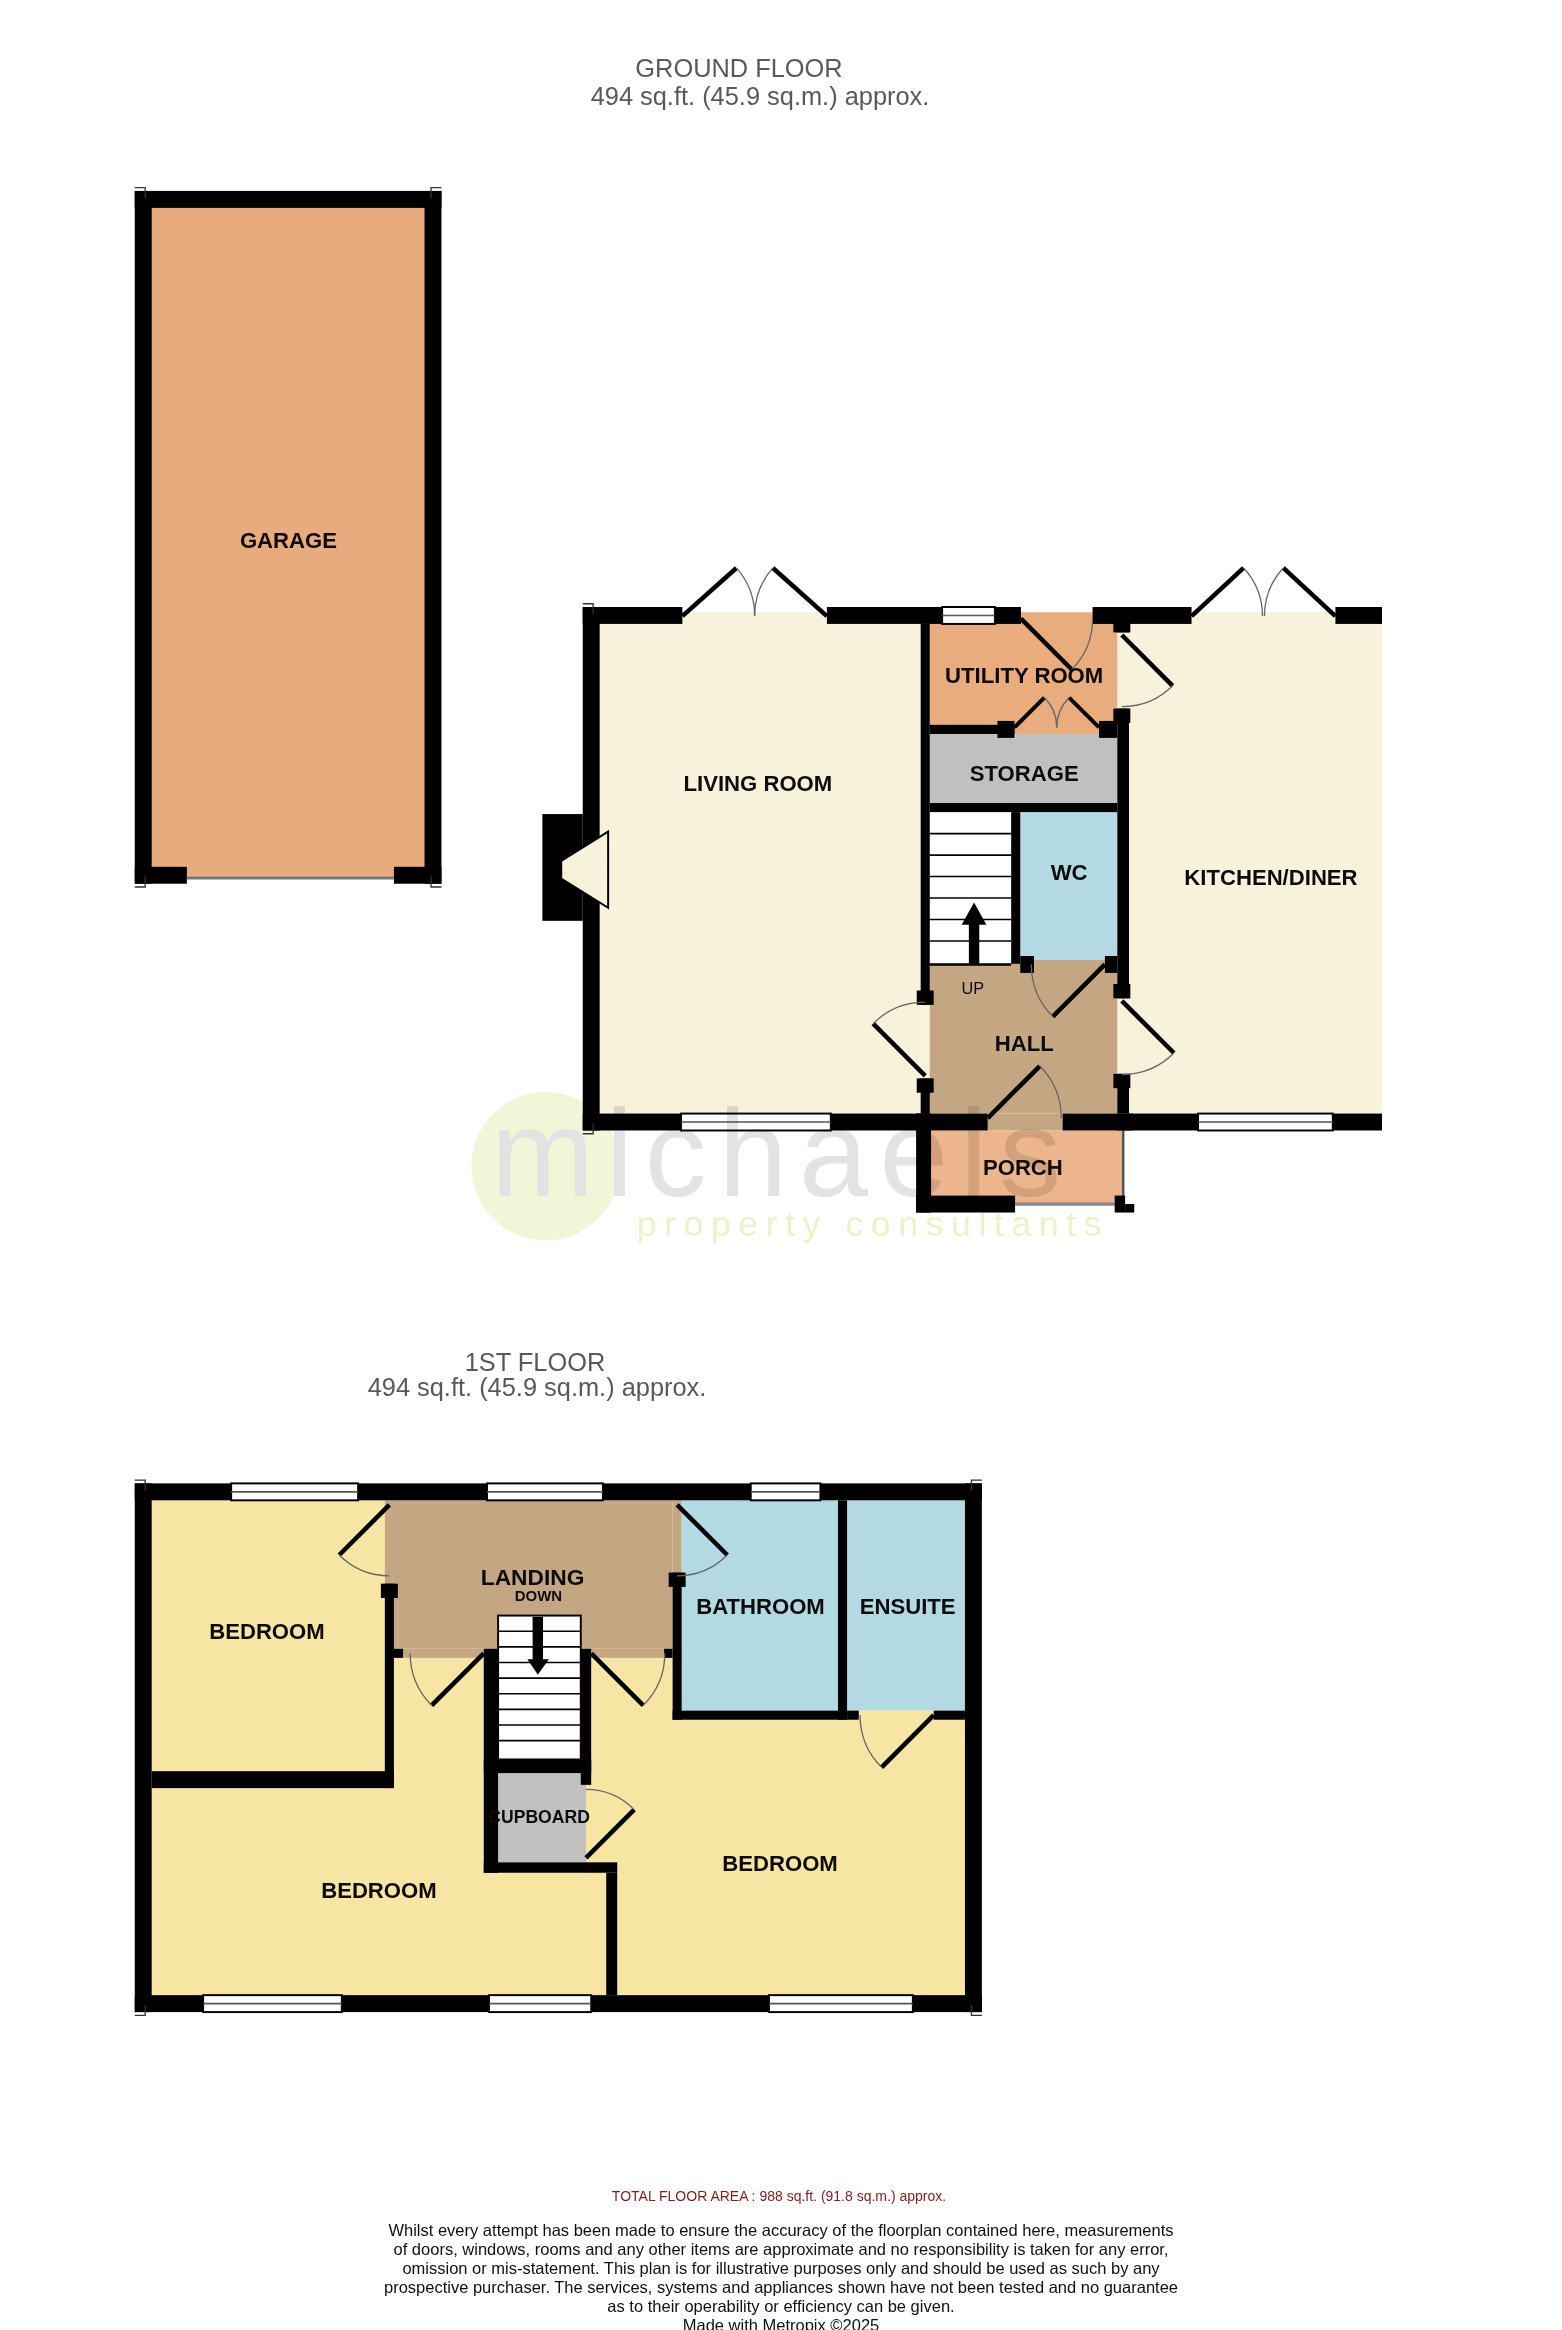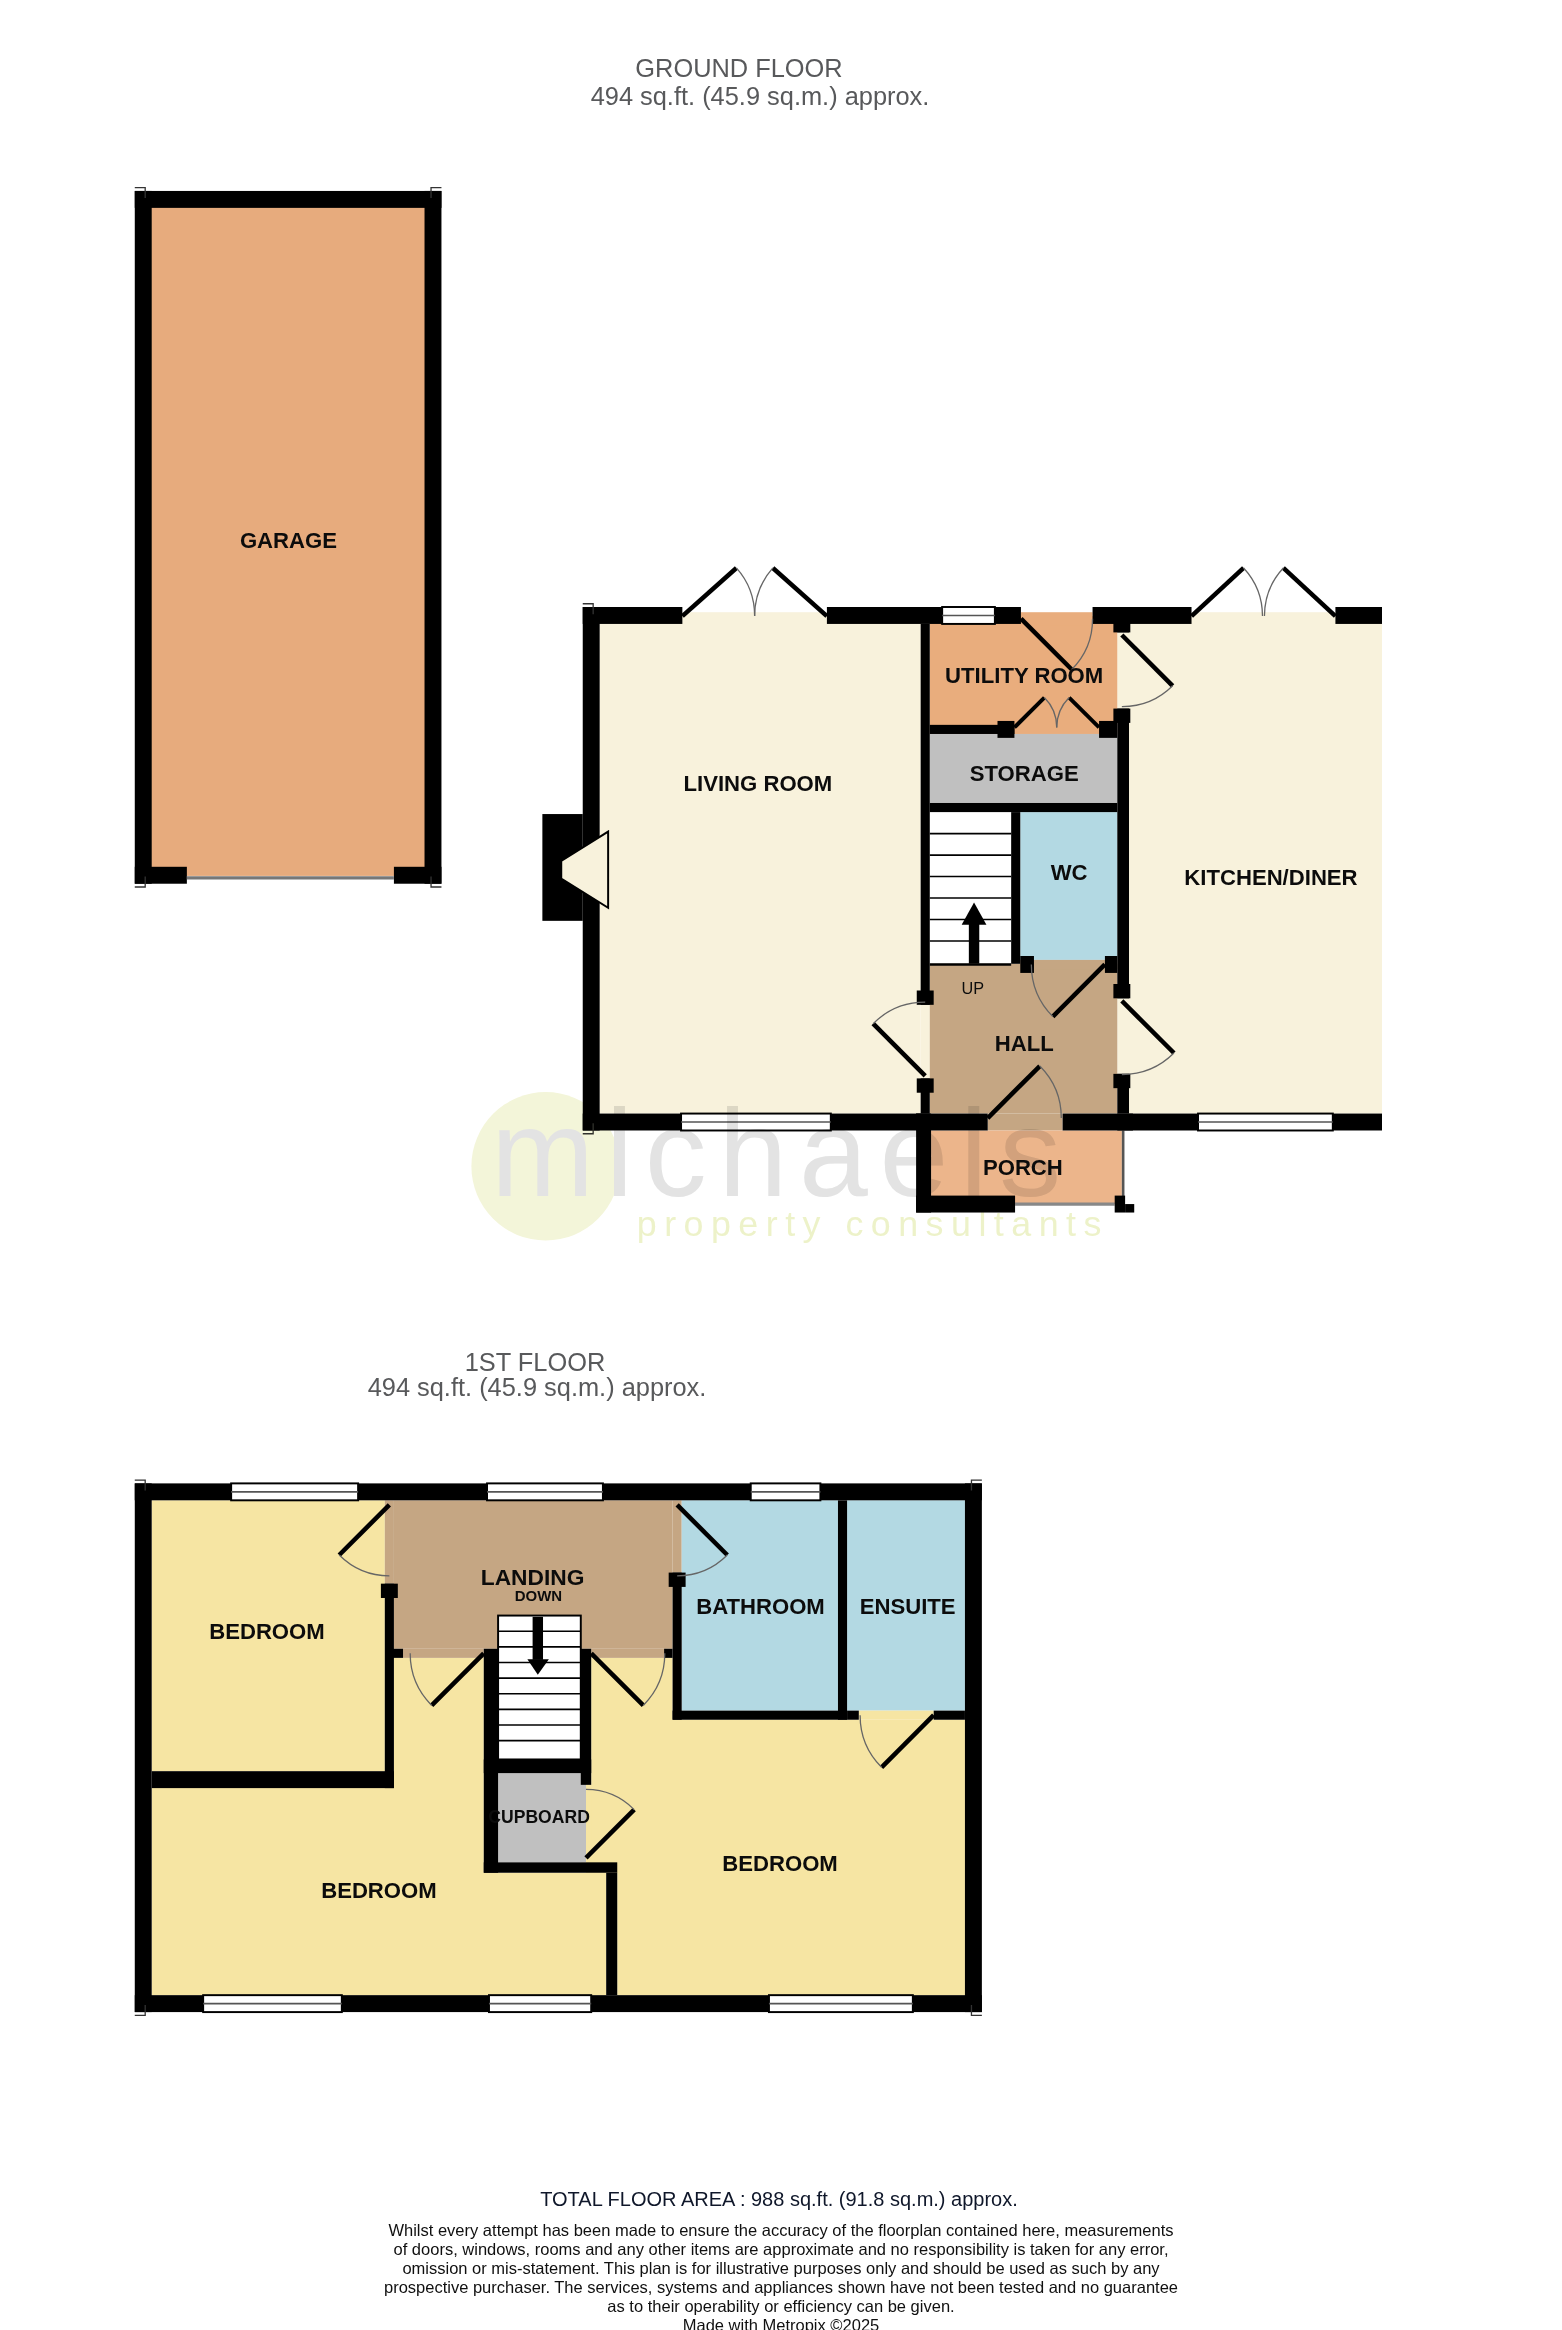--- a/index.html
+++ b/index.html
@@ -1,18 +1,18 @@
 <!DOCTYPE html>
 <html style="font-size:10.4px"><head>
 <meta charset="utf-8">
 <style>
 html,body{margin:0;padding:0;background:#ffffff;}
 #page{position:relative;width:1382px;height:2330px;background:#ffffff;font-family:"Liberation Sans",sans-serif;overflow:hidden;}
 .hd{position:absolute;color:#58595b;font-size:25.4px;line-height:27px;white-space:nowrap;transform:translateX(-50%);}
-.tfa{position:absolute;color:#0f172a;font-size:20px;white-space:nowrap;transform:translateX(-50%);}
+.tfa{position:absolute;color:#7f1d1d;font-size:14px;white-space:nowrap;transform:translateX(-50%);}
 .disc{position:absolute;left:0;width:1562px;text-align:center;color:#101010;font-size:16.5px;line-height:19px;}
 svg{position:absolute;left:0;top:0;}
 </style>
 </head>
 <body>
 <div id="page">
 
 <div class="hd" style="left:739px;top:55px;">GROUND FLOOR</div>
 
 <div class="hd" style="left:760px;top:83px;">494 sq.ft. (45.9 sq.m.) approx.</div>

